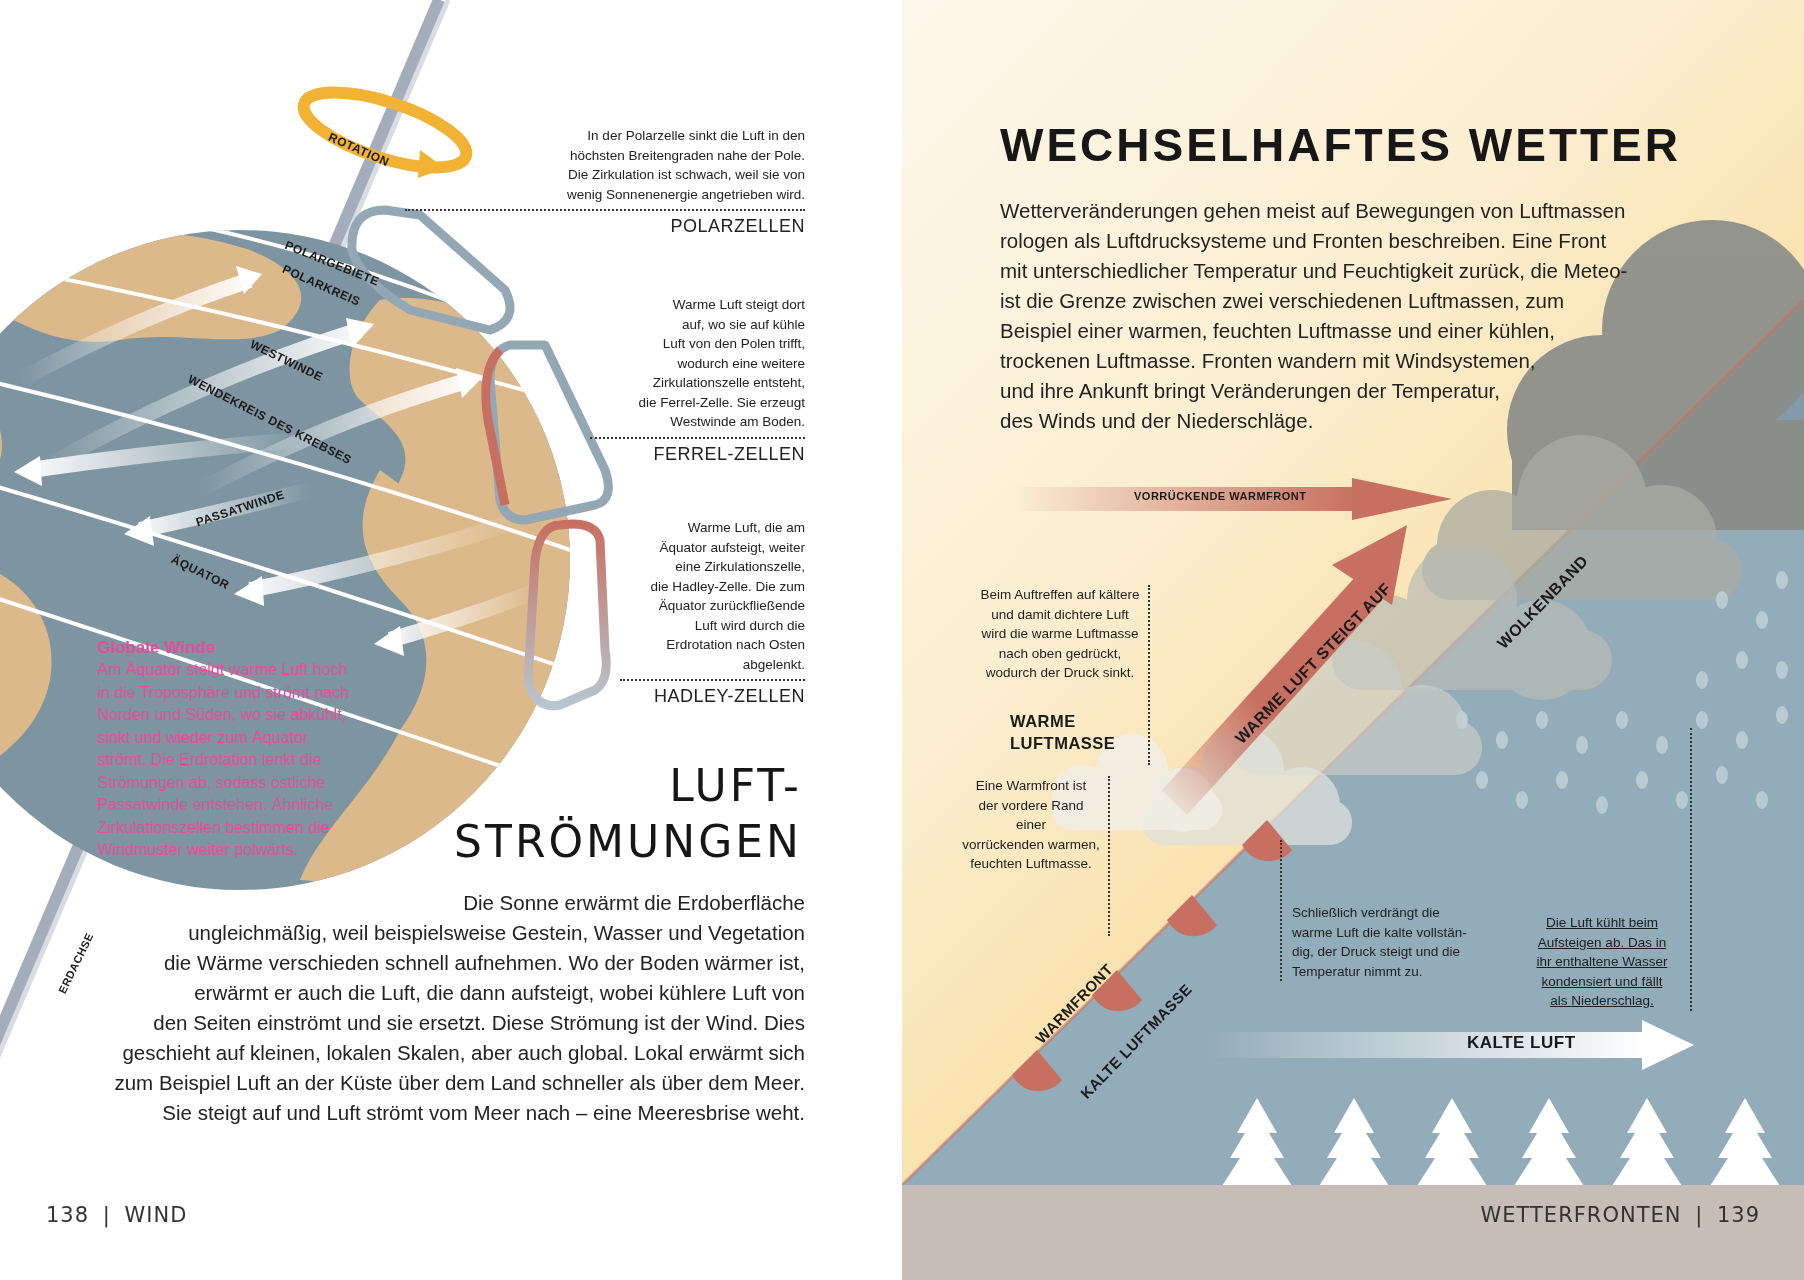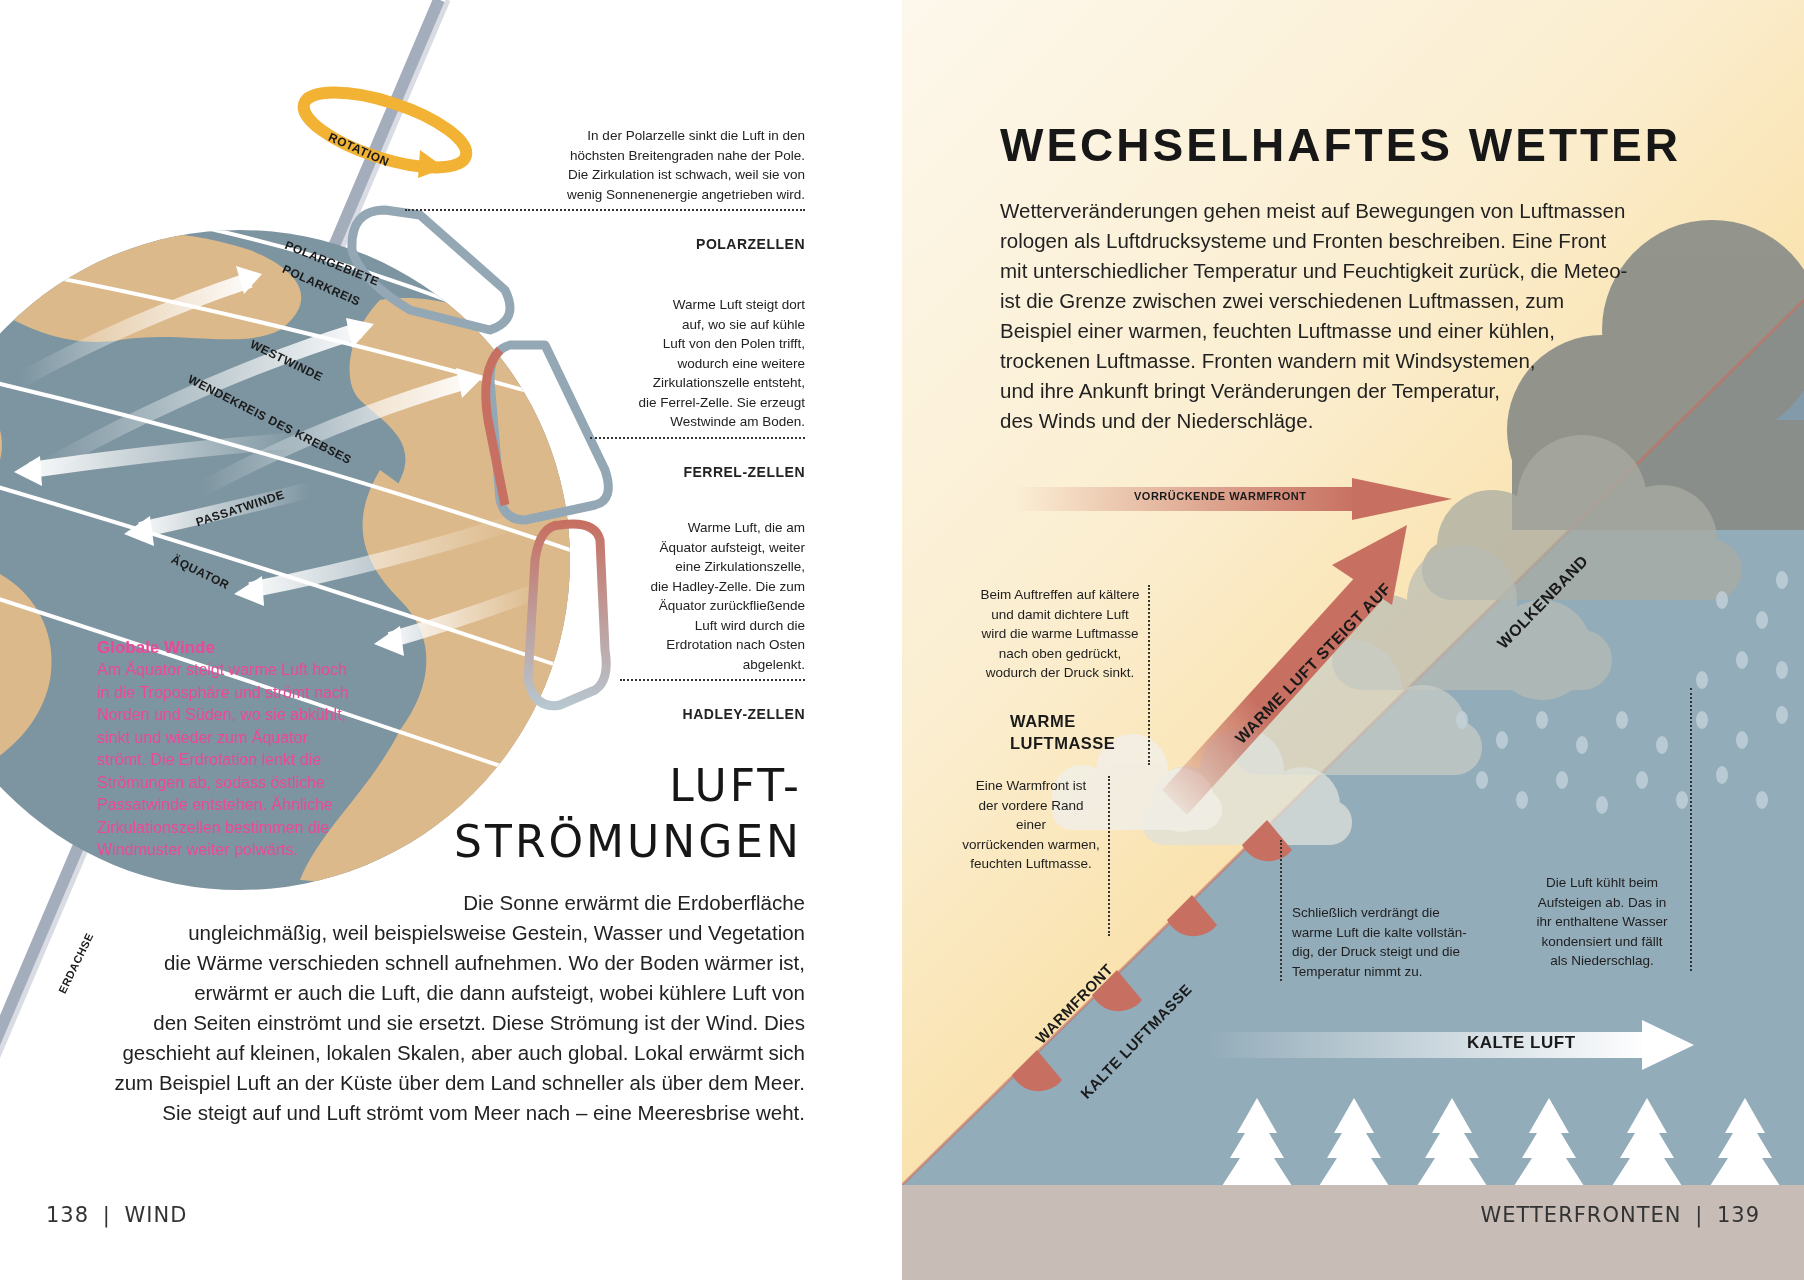--- a/index.html
+++ b/index.html
@@ -7,21 +7,21 @@
   body { position: relative; font-family: "DejaVu Sans", sans-serif; color: #1a1a1a; }
 
   .page-left { position: absolute; left: 0; top: 0; width: 902px; height: 1280px; background: #ffffff; overflow: hidden; }
   .page-right { position: absolute; left: 902px; top: 0; width: 902px; height: 1280px; overflow: hidden;
     background: linear-gradient(135deg, #fdf8ec 0%, #fbeed0 35%, #f8d994 70%, #f3c97a 100%); }
   .diagram { position: absolute; left: 0; top: 0; }
 
   
   .callout { position: absolute; text-align: right; font-size: 13.5px; line-height: 19.5px; color: #222; font-family: "Liberation Sans", sans-serif; }
   .callout .dots { border-top: 2px dotted #333; margin-top: 5px; }
-  .callout .label { font-weight: bold; font-size: 14px; letter-spacing: 0.5px; margin-top: 24px; }
+  .callout .label { font-weight: normal; font-size: 18px; letter-spacing: 0.5px; margin-top: 6px; }
 
   .globale { position: absolute; left: 97px; top: 637px; width: 300px; font-family: "Liberation Sans", sans-serif; font-size: 16px; line-height: 22.5px; color: #ec4899; }
   .globale h3 { font-size: 17px; font-weight: bold; line-height: 22px; }
 
   .title-left { position: absolute; right: 100px; top: 758px; text-align: right; font-family: "DejaVu Sans", sans-serif; font-size: 44px; line-height: 56px; letter-spacing: 3px; font-weight: 500; color: #161616; }
   .body-left { position: absolute; left: 40px; top: 888px; width: 765px; text-align: right; font-family: "Liberation Sans", sans-serif; font-size: 20.5px; line-height: 30px; color: #222; }
 
   .footer-left { position: absolute; left: 46px; top: 1203px; font-family: "DejaVu Sans", sans-serif; font-size: 21px; letter-spacing: 1px; color: #333; }
   .footer-right { position: absolute; right: 44px; top: 1203px; font-family: "DejaVu Sans", sans-serif; font-size: 21px; letter-spacing: 1px; color: #333; }
 
@@ -371,21 +371,21 @@
     <div>der vordere Rand einer</div>
     <div>vorrückenden warmen,</div>
     <div>feuchten Luftmasse.</div>
   </div>
   <div class="small-note vdots-l" style="left:378px; top:840px; width:200px; padding-top:63px;">
     <div>Schließlich verdrängt die</div>
     <div>warme Luft die kalte vollstän-</div>
     <div>dig, der Druck steigt und die</div>
     <div>Temperatur nimmt zu.</div>
   </div>
-  <div class="small-note right-align vdots-r" style="left:620px; top:688px; width:170px; padding-top:185px;">
+  <div class="small-note right-align vdots-r" style="left:620px; top:728px; width:170px; padding-top:185px;text-decoration:underline;">
     <div>Die Luft kühlt beim</div>
     <div>Aufsteigen ab. Das in</div>
     <div>ihr enthaltene Wasser</div>
     <div>kondensiert und fällt</div>
     <div>als Niederschlag.</div>
   </div>
 
   <div class="footer-right">
     <span>WETTERFRONTEN</span>
     <span style="margin:0 6px;">|</span>

